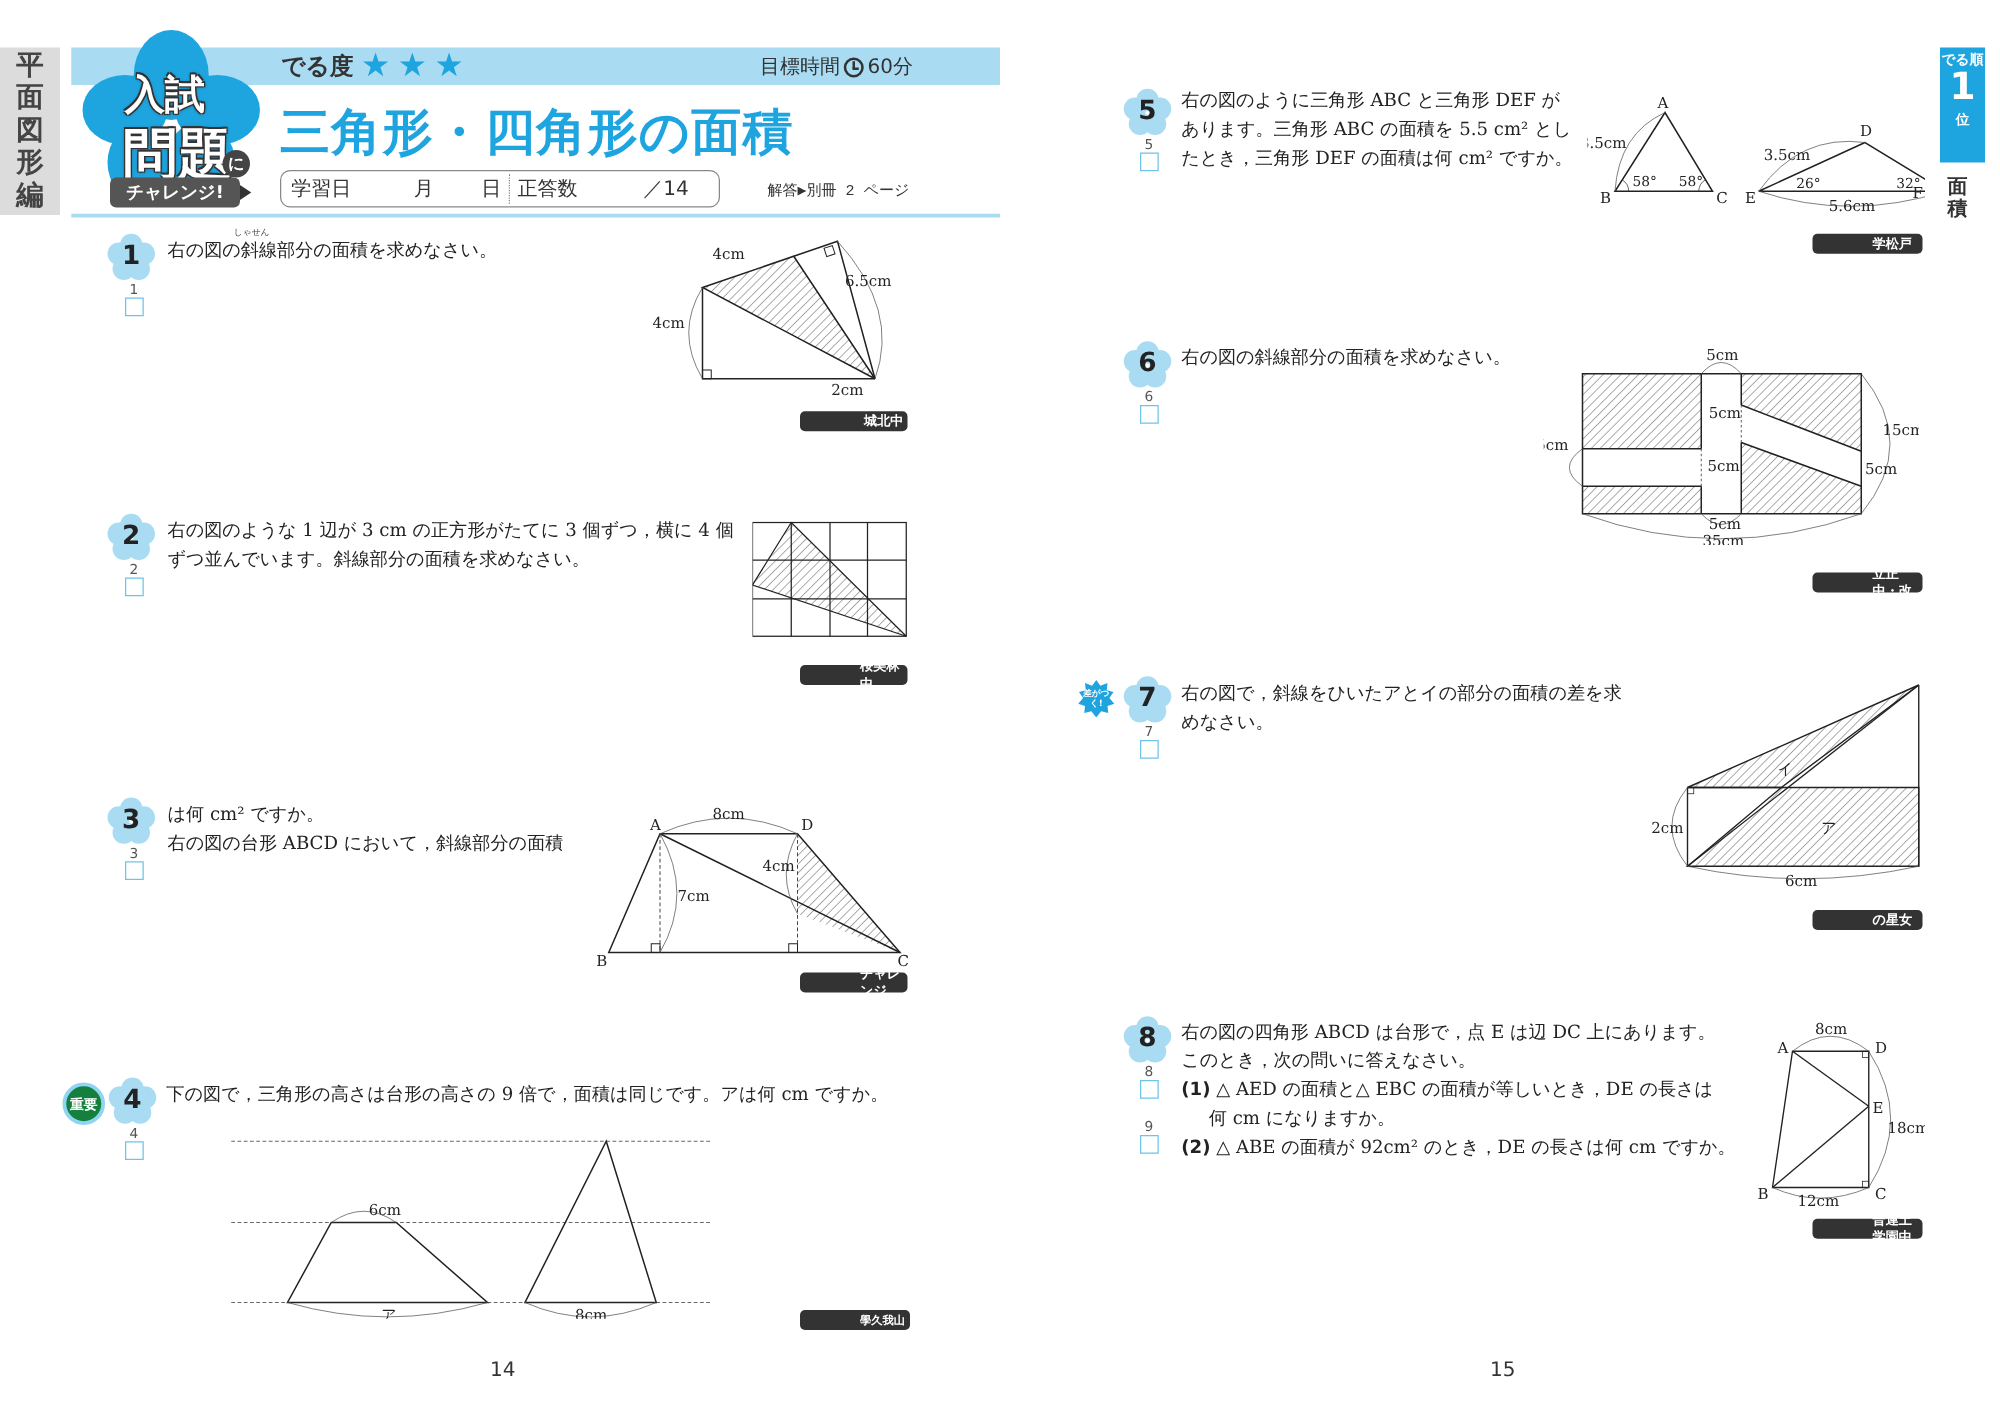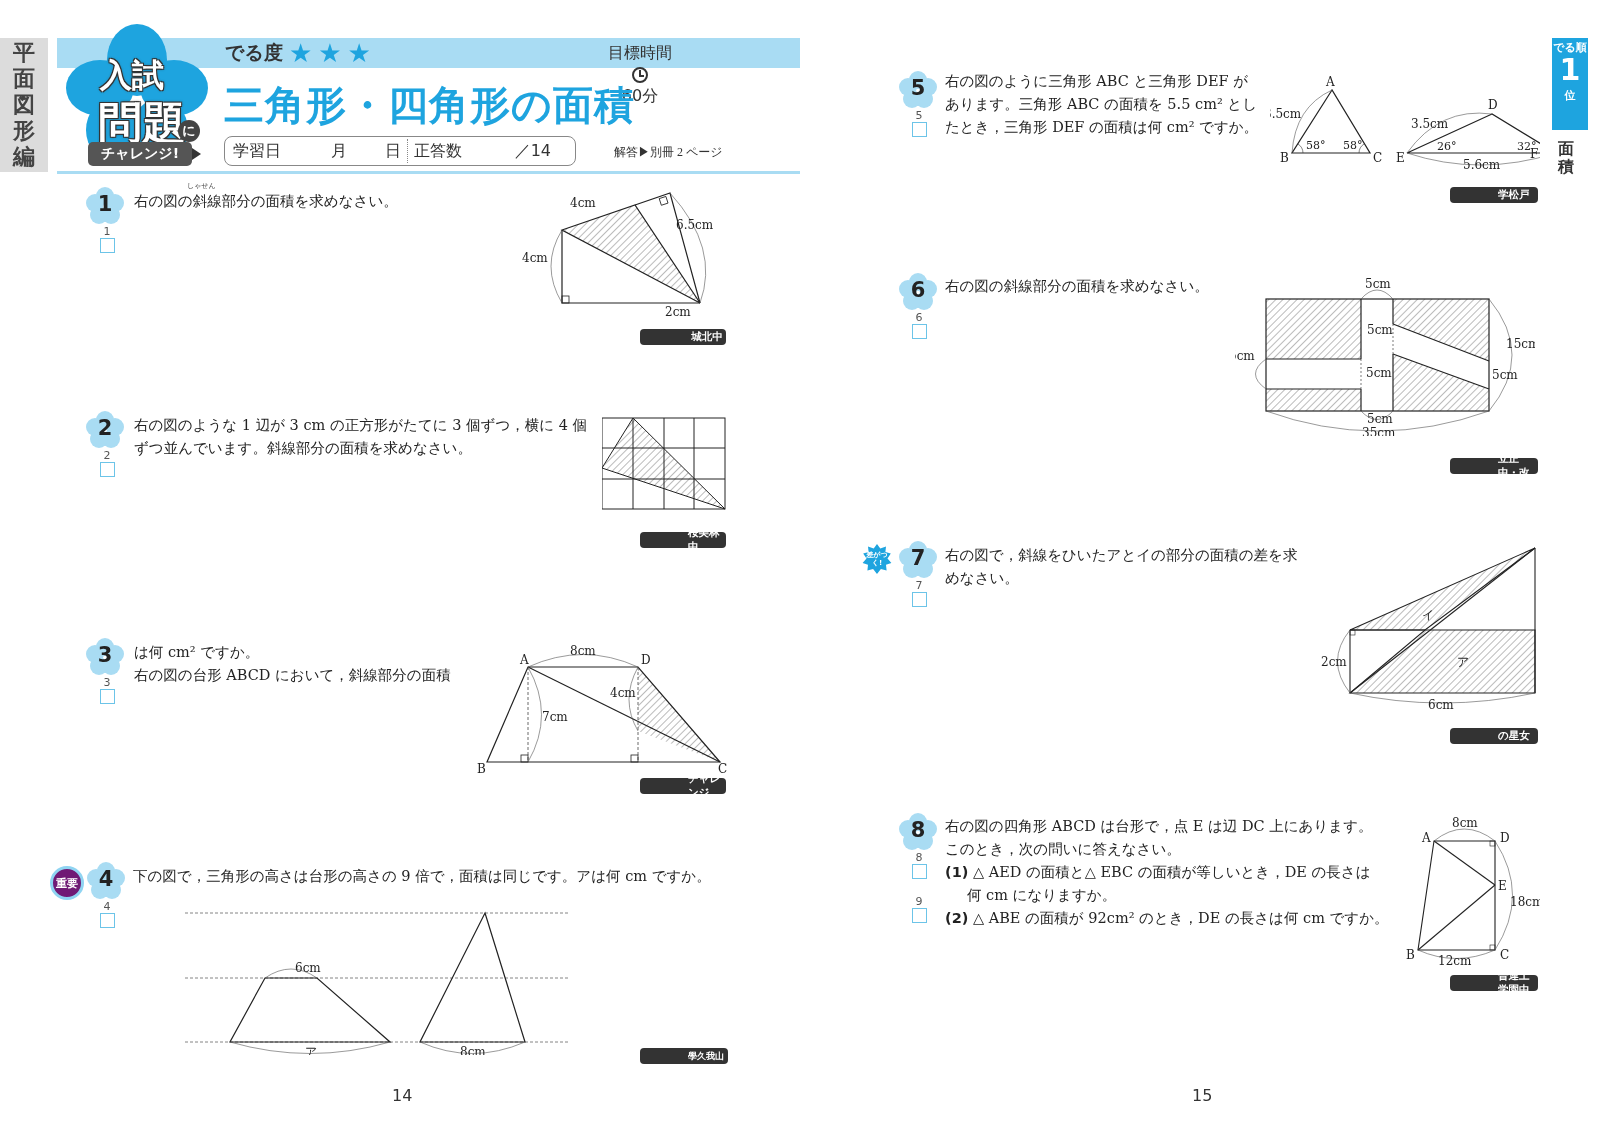--- a/index.html
+++ b/index.html
@@ -6,28 +6,28 @@
   body { width: 1600px; height: 1129px; background: #fff; font-family: "DejaVu Serif", "Liberation Serif", serif; color: #222; position: relative; overflow: hidden; }
   .sans { font-family: "DejaVu Sans", "Liberation Sans", sans-serif; }
   .abs { position: absolute; }
 
   
   .side-tab { position: absolute; left: 0; top: 38px; width: 48px; height: 134px; background: #dcdcdc; display: flex; flex-direction: column; align-items: center; justify-content: center; font-family: "DejaVu Sans", sans-serif; font-weight: bold; font-size: 22px; color: #444; line-height: 26px; }
   .hdr-band { position: absolute; left: 57px; top: 38px; width: 743px; height: 30px; background: #a9dcf3; }
   .hdr-line { position: absolute; left: 57px; top: 171px; width: 743px; height: 3px; background: #a9dcf3; }
   .freq { position: absolute; left: 225px; top: 40px; font-family: "DejaVu Sans", sans-serif; font-weight: bold; font-size: 19px; color: #333; display: flex; align-items: center; gap: 6px; }
   .star { color: #1ea4df; font-size: 26px; line-height: 26px; }
-  .target-time { position: absolute; left: 608px; top: 43px; font-family: "DejaVu Sans", sans-serif; font-size: 16px; color: #333; display: flex; align-items: center; gap: 3px; flex-direction: column; }
+  .target-time { position: absolute; left: 608px; top: 43px; font-family: "DejaVu Sans", sans-serif; font-size: 16px; color: #333; display: flex; align-items: center; gap: 3px; }
   .clock { width: 16px; height: 16px; border: 2px solid #333; border-radius: 50%; position: relative; display: inline-block; }
   .clock::before { content: ""; position: absolute; left: 5px; top: 1px; width: 2px; height: 6px; background: #333; }
   .clock::after { content: ""; position: absolute; left: 5px; top: 6px; width: 5px; height: 2px; background: #333; }
   .page-title { position: absolute; left: 224px; top: 78px; font-family: "DejaVu Sans", sans-serif; font-weight: bold; font-size: 40px; color: #1ea4df; letter-spacing: 1px; }
   .study-box { position: absolute; left: 224px; top: 136px; width: 352px; height: 30px; border: 1px solid #888; border-radius: 8px; display: flex; align-items: center; font-family: "DejaVu Sans", sans-serif; font-size: 16px; color: #333; padding-left: 8px; }
   .study-box .sep { width: 1px; height: 24px; border-left: 1px dotted #888; margin: 0 6px; }
-  .answer-ref { position: absolute; left: 614px; top: 144px; font-family: Liberation Serif, serif; font-size: 12px; color: #333; }
+  .answer-ref { position: absolute; left: 614px; top: 144px; font-family: Liberation Mono, monospace; font-size: 12px; color: #333; }
 
   .flower-logo { position: absolute; left: 62px; top: 22px; width: 150px; height: 150px; }
   .logo-text { position: absolute; font-family: "DejaVu Sans", sans-serif; font-weight: bold; color: #fff; text-shadow: 0 0 3px #333, 1px 1px 0 #333, -1px -1px 0 #333, 1px -1px 0 #333, -1px 1px 0 #333; }
   .challenge { position: absolute; left: 88px; top: 142px; width: 104px; height: 24px; background: #555; border-radius: 5px; color: #fff; font-family: "DejaVu Sans", sans-serif; font-weight: bold; font-size: 14px; display: flex; align-items: center; justify-content: center; }
   .challenge-arrow { position: absolute; left: 192px; top: 148px; width: 0; height: 0; border-top: 6px solid transparent; border-bottom: 6px solid transparent; border-left: 9px solid #333; }
   .ni-circle { position: absolute; left: 178px; top: 120px; width: 22px; height: 22px; border-radius: 50%; background: #444; color: #fff; font-family: "DejaVu Sans", sans-serif; font-weight: bold; font-size: 13px; display: flex; align-items: center; justify-content: center; }
 
   
   .rank-tab { position: absolute; left: 1552px; top: 38px; width: 36px; height: 92px; background: #1ea4df; color: #fff; font-family: "DejaVu Sans", sans-serif; font-weight: bold; text-align: center; }
   .rank-tab .small { font-size: 11px; line-height: 12px; padding-top: 4px; }
@@ -39,21 +39,21 @@
   .qnum svg { position: absolute; left: 0; top: 0; }
   .qnum .n { position: absolute; left: 0; top: 6px; width: 40px; text-align: center; font-family: "DejaVu Sans", sans-serif; font-weight: bold; font-size: 21px; color: #222; }
   .chk { position: absolute; width: 30px; text-align: center; }
   .chk .idx { font-family: "DejaVu Sans", sans-serif; font-size: 11px; color: #555; line-height: 11px; }
   .chk .box { width: 15px; height: 15px; border: 1.5px solid #6cc4e8; margin: 1px auto 0; background: #fff; }
 
   .qtext { position: absolute; font-size: 14.5px; line-height: 23px; color: #222; }
   .school { position: absolute; height: 16px; background: #333; color: #fff; border-radius: 4px; font-family: "DejaVu Sans", sans-serif; font-size: 10.5px; font-weight: bold; display: flex; align-items: center; justify-content: center; padding-left: 48px; }
   .pageno { position: absolute; top: 1086px; font-family: "DejaVu Sans", sans-serif; font-size: 16px; color: #333; }
 
-  .badge-imp { position: absolute; left: 50px; top: 866px; width: 34px; height: 34px; border-radius: 50%; background: #701a75; border: 3px solid #8fd4f2; color: #fff; font-family: "DejaVu Sans", sans-serif; font-weight: bold; font-size: 11px; display: flex; align-items: center; justify-content: center; }
+  .badge-imp { position: absolute; left: 50px; top: 866px; width: 34px; height: 34px; border-radius: 50%; background: #15803d; border: 3px solid #8fd4f2; color: #fff; font-family: "DejaVu Sans", sans-serif; font-weight: bold; font-size: 11px; display: flex; align-items: center; justify-content: center; }
   .badge-diff { position: absolute; left: 862px; top: 544px; width: 30px; height: 30px; background: #1ea4df; clip-path: polygon(50% 0%,61% 15%,80% 8%,78% 27%,96% 32%,85% 48%,98% 63%,80% 69%,82% 88%,63% 83%,50% 100%,37% 83%,18% 88%,20% 69%,2% 63%,15% 48%,4% 32%,22% 27%,20% 8%,39% 15%); color: #fff; font-family: "DejaVu Sans", sans-serif; font-weight: bold; font-size: 7px; display: flex; align-items: center; justify-content: center; text-align: center; line-height: 8px; }
 
   svg text { font-family: "DejaVu Serif", "Liberation Serif", serif; fill: #222; }
 </style>
 </head>
 <body>
 
 <svg width="0" height="0" style="position:absolute">
   <defs>
     <pattern id="hatch" patternUnits="userSpaceOnUse" width="5" height="5" patternTransform="rotate(45)">

